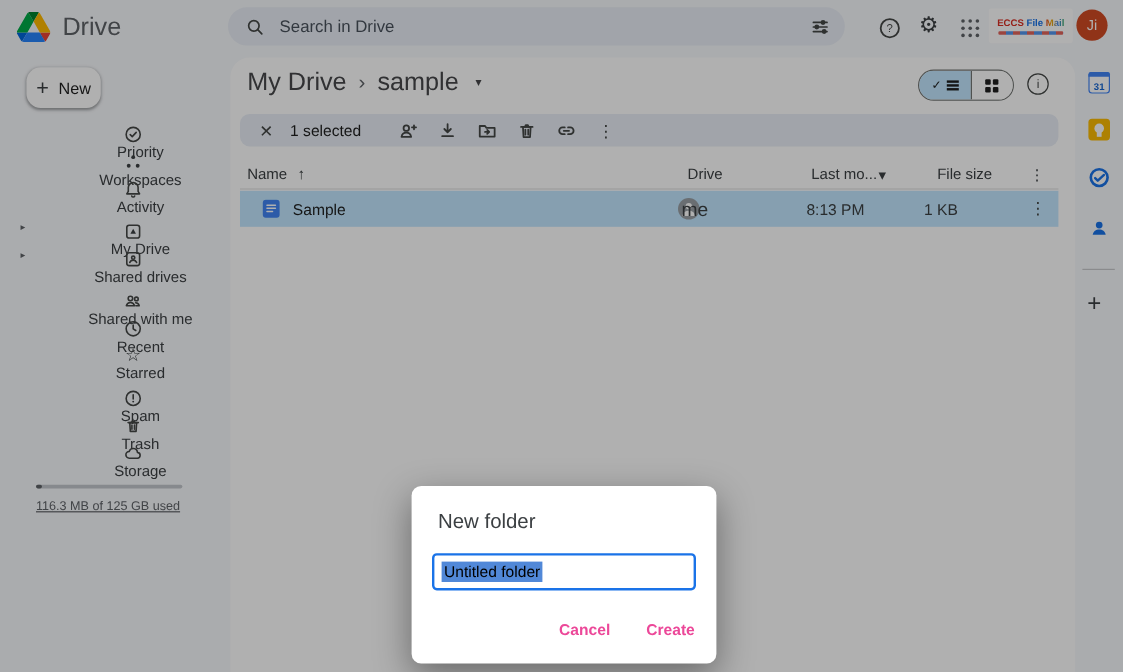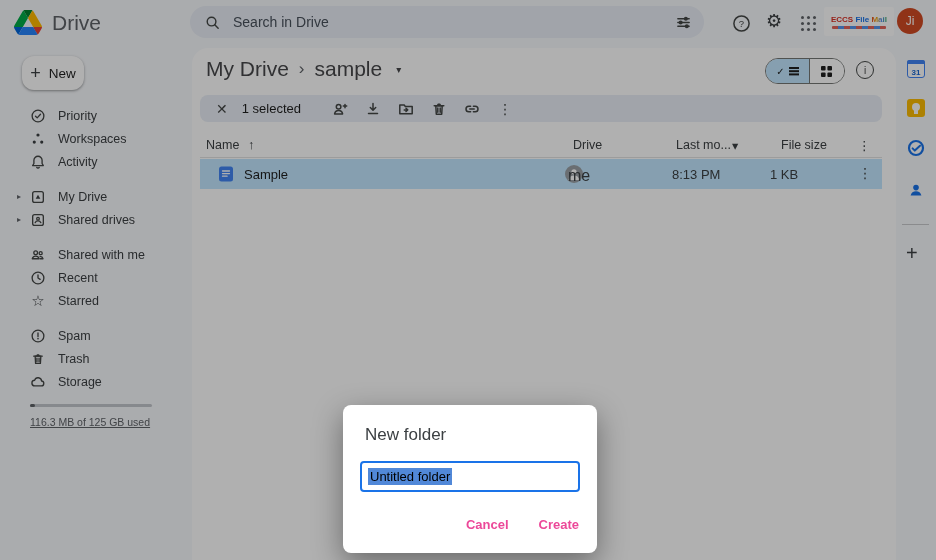--- a/index.html
+++ b/index.html
@@ -40,21 +40,21 @@
     background:#d14a24; color:#fff; font-size:12px; display:flex; align-items:center; justify-content:center; cursor:pointer; }
   
   .sidebar { position:absolute; left:0; top:48px; width:192px; height:512px; }
   .new-btn { position:absolute; left:22px; top:8px; width:62px; height:34px; background:#fff; border-radius:12px;
     box-shadow:0 1px 3px rgba(60,64,67,.35), 0 1px 2px rgba(60,64,67,.2);
     display:flex; align-items:center; justify-content:center; gap:8px; cursor:pointer; }
   .new-btn .plus { font-size:18px; color:#3c4043; line-height:1; }
   .new-btn .lbl { font-size:13.5px; color:#1f1f1f; }
   .nav { position:absolute; left:0; top:56px; width:192px; }
   .nav-group { margin-bottom:12px; }
-  .nav-item { height:23px; display:flex; align-items:center; padding-left:30px; position:relative; cursor:pointer; }
+  .nav-item { height:23px; display:flex; align-items:center; padding-left:30px; position:relative; cursor:pointer;flex-direction:column; }
   .nav-item .expander { position:absolute; left:17px; font-size:8px; color:#5f6368; }
   .nav-item .nicon { width:16px; height:16px; display:flex; align-items:center; justify-content:center; color:#3c4043; }
   .nav-item .nlabel { margin-left:12px; font-size:12.5px; color:#3c4043; }
   .star-glyph { font-size:15px; color:#3c4043; line-height:1; }
   .storage-bar { position:absolute; left:30px; top:356px; width:122px; height:3px; border-radius:2px; background:#c3c7cc; }
   .storage-used { width:5px; height:3px; border-radius:2px; background:#5f6368; }
   .storage-text { position:absolute; left:30px; top:368px; font-size:10.5px; color:#5f6368;text-decoration:underline; }
   
   .main { position:absolute; left:192px; top:48px; width:704px; height:512px; background:#fff; border-radius:16px 16px 0 0; }
   .breadcrumb { position:absolute; left:14px; top:9px; display:flex; align-items:center; gap:10px; }

